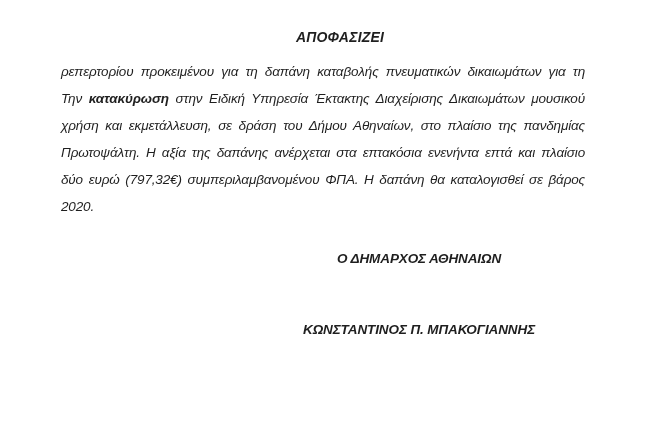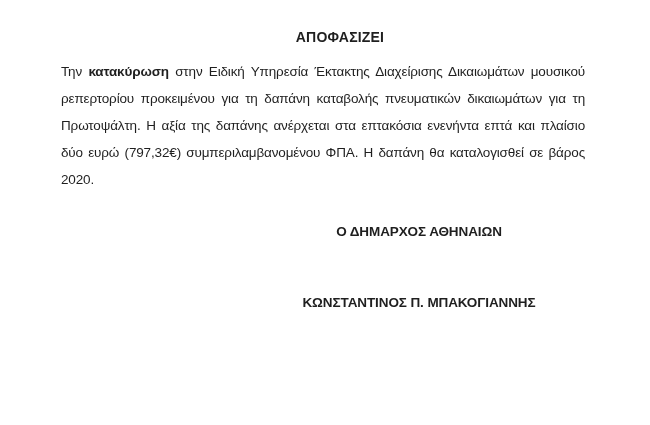--- a/index.html
+++ b/index.html
@@ -13,20 +13,21 @@
     overflow: hidden;
     font-family: "Liberation Sans", "DejaVu Sans", sans-serif;
     color: #1f1f1f;
   }
   .page {
     box-sizing: border-box;
     width: 650px;
     height: 373px;
     padding: 27px 65px 0 61px;
     background: #ffffff;
+    font-style: italic;
   }
   .heading {
     font-weight: bold;
     font-size: 14px;
     line-height: 21px;
     text-align: center;
     position: relative;
     left: 17px;
     letter-spacing: 0.2px;
     white-space: nowrap;
@@ -66,22 +67,23 @@
   }
 </style>
 </head>
 <body>
 
 <div class="page">
 
   <div class="heading">ΑΠΟΦΑΣΙΖΕΙ</div>
 
   <div class="para">
+    <div class="line">ρεπερτορίου προκειμένου για τη δαπάνη καταβολής πνευματικών δικαιωμάτων για τη</div>
     <div class="line"><span>Την</span> <b>κατακύρωση</b> <span>στην Ειδική Υπηρεσία Έκτακτης Διαχείρισης Δικαιωμάτων μουσικού</span></div>
-    <div class="line">ρεπερτορίου προκειμένου για τη δαπάνη καταβολής πνευματικών δικαιωμάτων για τη</div>
+    <div class="line">χρήση και εκμετάλλευση, σε δράση του Δήμου Αθηναίων, στο πλαίσιο της πανδημίας</div>
     <div class="line">Πρωτοψάλτη. Η αξία της δαπάνης ανέρχεται στα επτακόσια ενενήντα επτά και πλαίσιο</div>
     <div class="line">δύο ευρώ (797,32€) συμπεριλαμβανομένου ΦΠΑ. Η δαπάνη θα καταλογισθεί σε βάρος</div>
     <div class="line last">2020.</div>
   </div>
 
   <div class="sig-block">
     <div class="sig-title">Ο ΔΗΜΑΡΧΟΣ ΑΘΗΝΑΙΩΝ</div>
     <div class="sig-name">ΚΩΝΣΤΑΝΤΙΝΟΣ Π. ΜΠΑΚΟΓΙΑΝΝΗΣ</div>
   </div>
 

